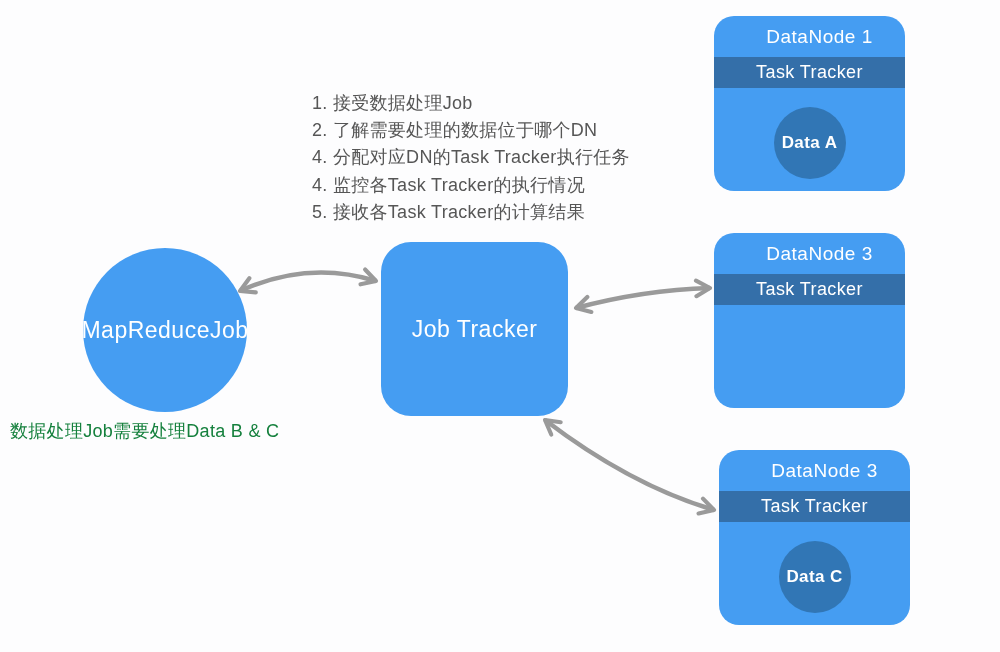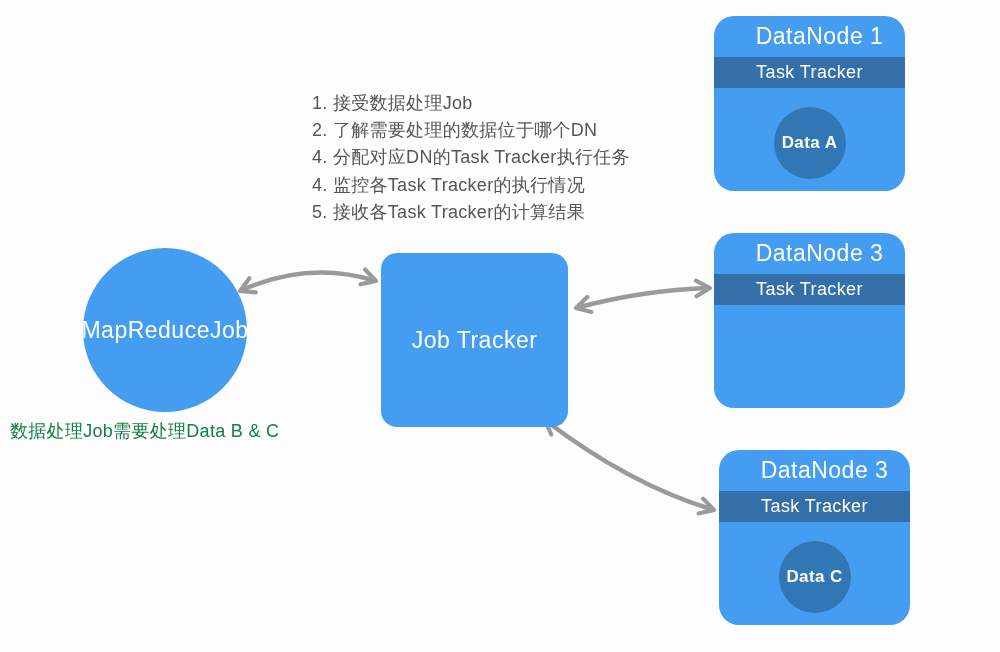--- a/index.html
+++ b/index.html
@@ -24,37 +24,37 @@
   }
 
   .notes {
     position: absolute; left: 312px; top: 90px;
     color: #565656; font-size: 18px; line-height: 27.2px;
     white-space: nowrap; letter-spacing: 0.3px;
   }
 
   .job-tracker {
     position: absolute; left: 381px; top: 242px;
-    width: 187px; height: 174px; border-radius: 16px;
+    width: 187px; height: 174px; border-radius: 30px;
     background: #459df2;
     display: flex; align-items: center; justify-content: center;
-    color: #ffffff; font-size: 23px; letter-spacing: 0.5px; margin-top: 11px;
+    color: #ffffff; font-size: 23px; letter-spacing: 0.5px;
   }
 
   .datanode {
     position: absolute; width: 191px; height: 175px;
     border-radius: 20px; background: #459df2; overflow: hidden;
     color: #ffffff; text-align: center;
   }
   .dn-1 { left: 714px; top: 16px; }
   .dn-2 { left: 714px; top: 233px; }
   .dn-3 { left: 719px; top: 450px; }
   .dn-title {
     height: 41px; display: flex; align-items: center; justify-content: center;
-    font-size: 23px; letter-spacing: 0.5px; margin-left: 20px;
+    font-size: 19px; letter-spacing: 0.5px; margin-left: 20px;
   }
   .dn-band {
     height: 31px; background: #346fa9;
     display: flex; align-items: center; justify-content: center;
     font-size: 18px; letter-spacing: 0.4px;
   }
   .dn-data-circle {
     width: 72px; height: 72px; border-radius: 50%;
     background: #3176b5; margin: 19px auto 0 auto;
     display: flex; align-items: center; justify-content: center;

